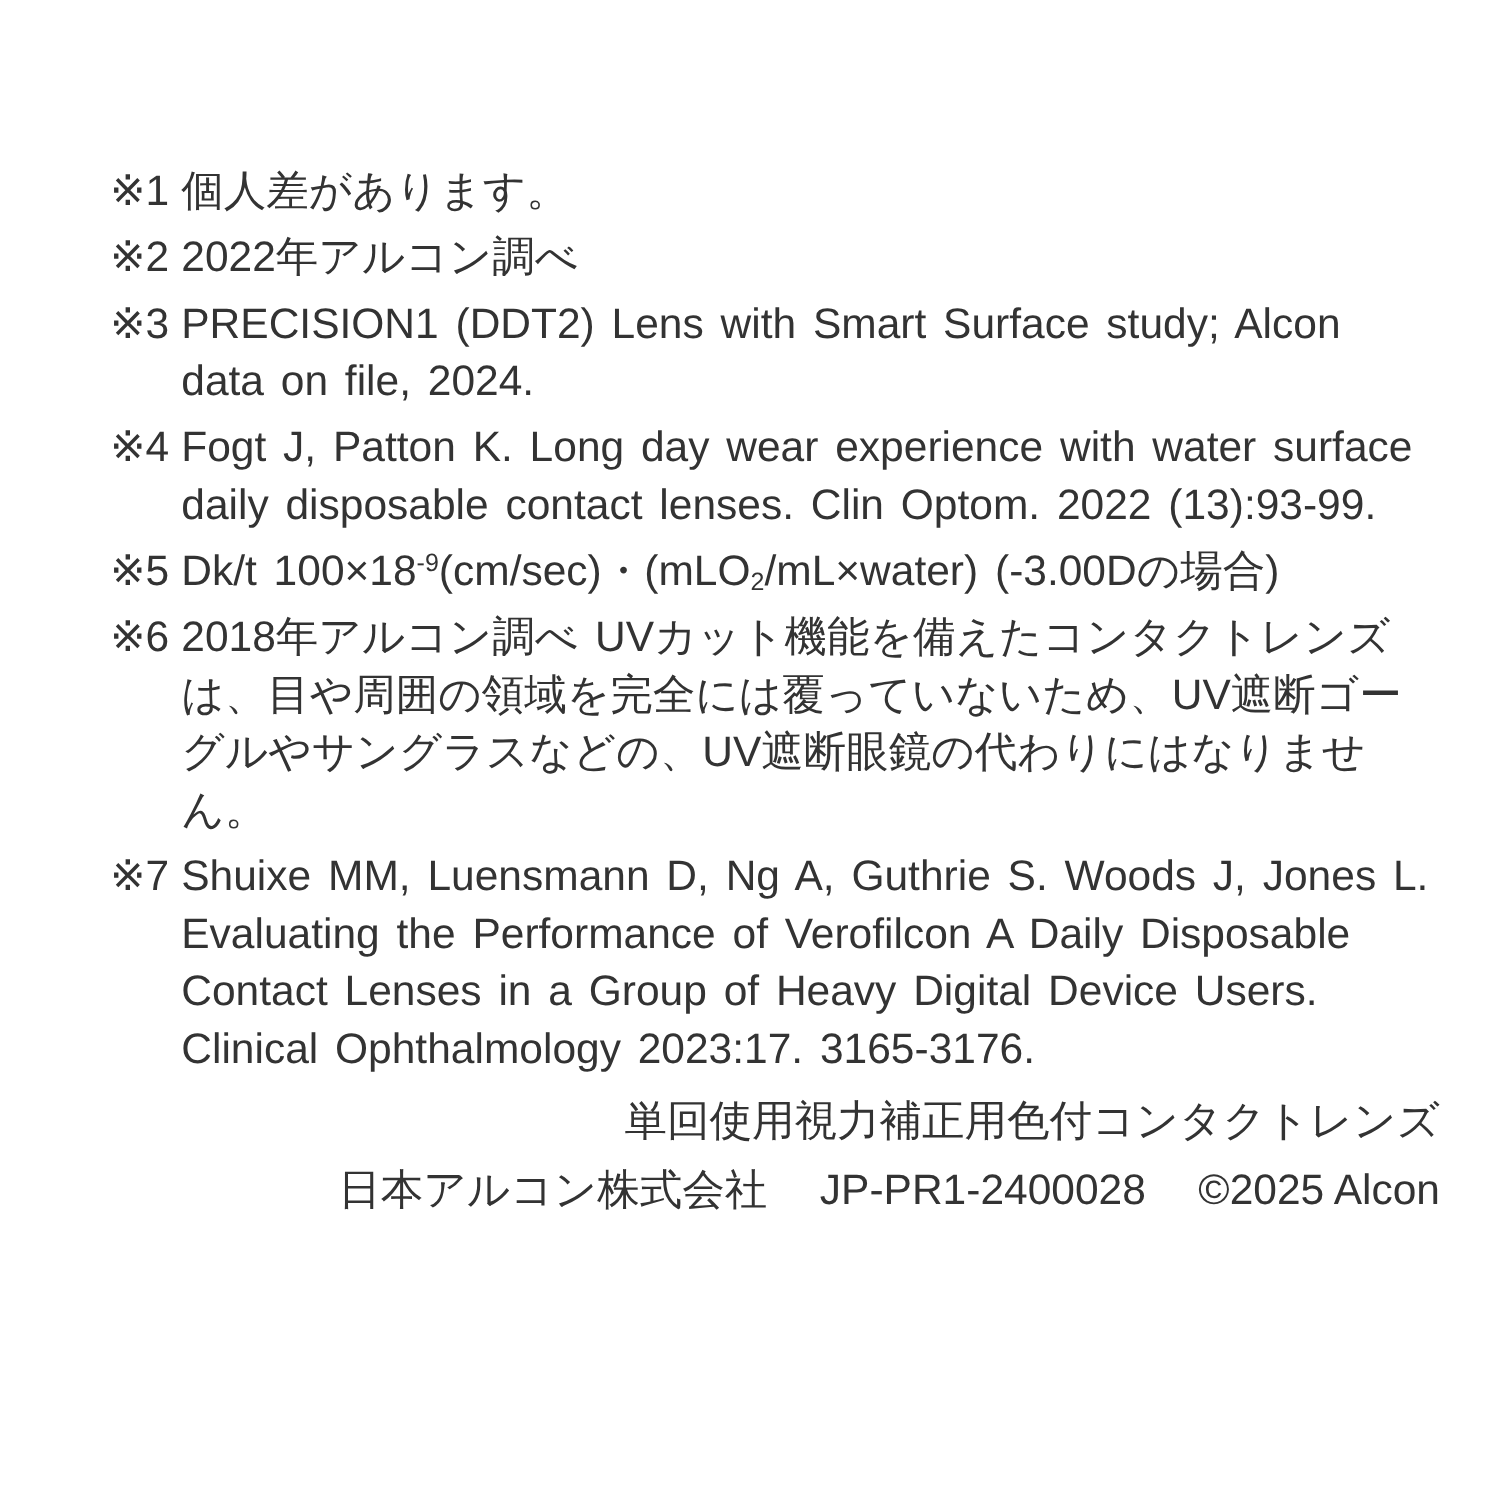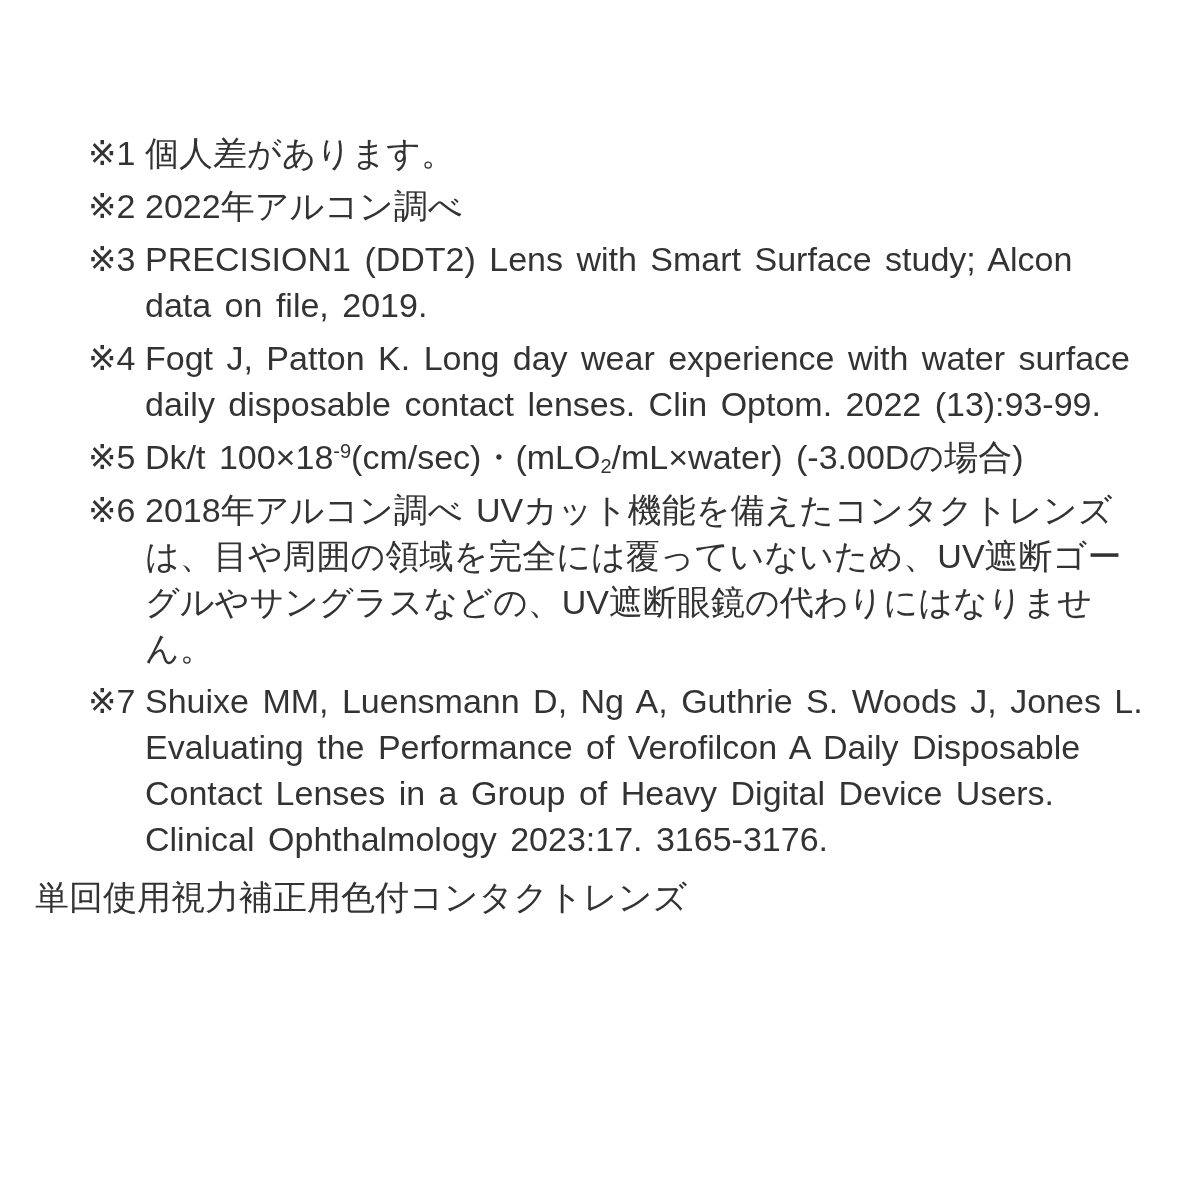--- a/index.html
+++ b/index.html
@@ -40,20 +40,21 @@
   }
   .fn-text .sub {
     font-size: 20px;
     line-height: 0;
     vertical-align: -4px;
   }
   .legal {
     margin: 8px 48px 0 35px;
     font-size: 34px;
     line-height: 55px;
+    text-align: right;
   }
   .legal-line {
     white-space: nowrap;
   }
   .reg-mark {
     font-size: 17px;
     line-height: 0;
     vertical-align: 15px;
   }
   .gap {
@@ -70,21 +71,21 @@
       <div class="footnote">
         <span class="fn-marker">※1</span>
         <span class="fn-text">個人差があります。</span>
       </div>
       <div class="footnote">
         <span class="fn-marker">※2</span>
         <span class="fn-text">2022年アルコン調べ</span>
       </div>
       <div class="footnote">
         <span class="fn-marker">※3</span>
-        <span class="fn-text">PRECISION1 (DDT2) Lens with Smart Surface study; Alcon data on file, 2019.</span>
+        <span class="fn-text">PRECISION1 (DDT2) Lens with Smart Surface study; Alcon data on file, 2024.</span>
       </div>
       <div class="footnote">
         <span class="fn-marker">※4</span>
         <span class="fn-text">Fogt J, Patton K. Long day wear experience with water surface daily disposable contact lenses. Clin Optom. 2022 (13):93-99.</span>
       </div>
       <div class="footnote">
         <span class="fn-marker">※5</span>
         <span class="fn-text"><span>Dk/t 100×18</span><span class="sup">-9</span><span>(cm/sec)・(mLO</span><span class="sub">2</span><span>/mL×water) (-3.00Dの場合)</span></span>
       </div>
       <div class="footnote">
@@ -95,15 +96,18 @@
         <span class="fn-marker">※7</span>
         <span class="fn-text">Shuixe MM, Luensmann D, Ng A, Guthrie S. Woods J, Jones L. Evaluating the Performance of Verofilcon A Daily Disposable Contact Lenses in a Group of Heavy Digital Device Users. Clinical Ophthalmology 2023:17. 3165-3176.</span>
       </div>
     </div>
 
   <div class="legal">
     <div class="legal-line">単回使用視力補正用色付コンタクトレンズ</div>
 
 
 
+    <div class="legal-line">
+      <span>日本アルコン株式会社</span><span class="gap"></span><span>JP-PR1-2400028</span><span class="gap"></span><span>©2025 Alcon</span>
+    </div>
   </div>
 
 </div>
 
 </body></html>

